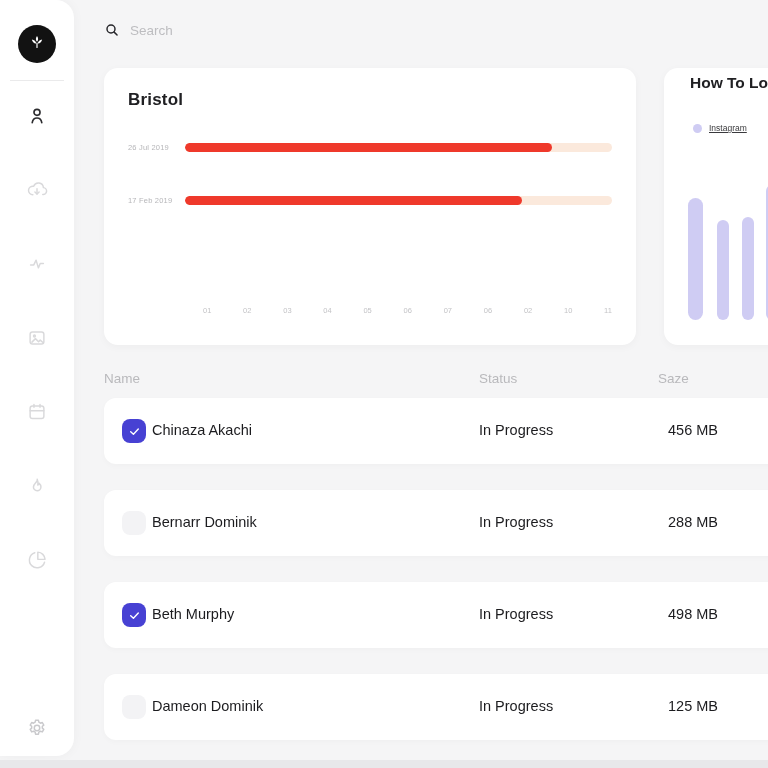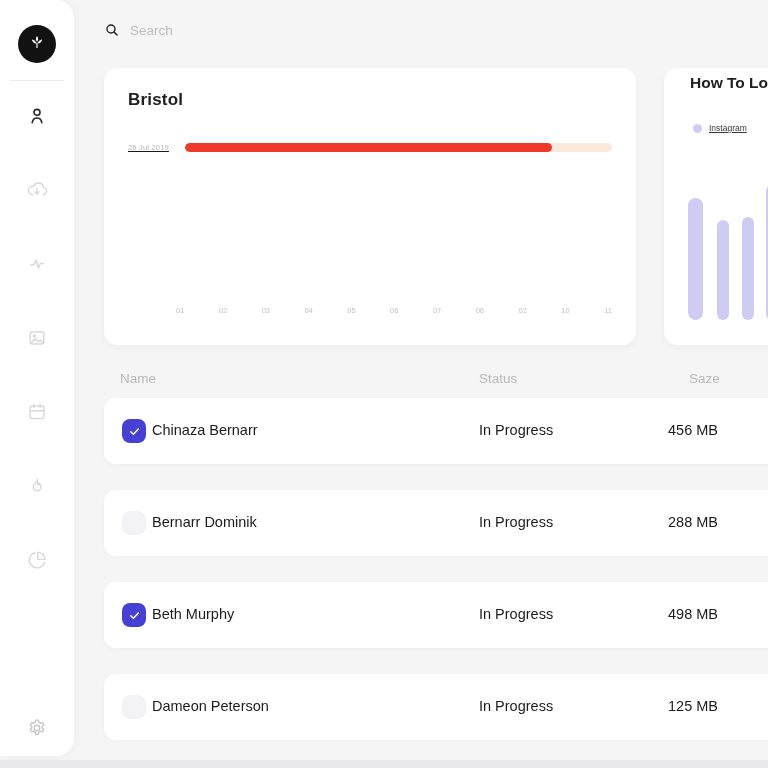--- a/index.html
+++ b/index.html
@@ -31,37 +31,37 @@
   
   .topbar { position:absolute; left:104px; top:18px; height:24px; display:flex; align-items:center; gap:10px; }
   .search-icon svg { width:16px; height:16px; stroke:#26262a; stroke-width:2.2; fill:none; stroke-linecap:round; display:block; }
   .search-input { border:none; outline:none; background:transparent; font-family:"Liberation Sans",sans-serif; font-size:13.5px; color:#4a4a4e; width:220px; }
   .search-input::placeholder { color:#bdbdc0; }
   
   .card { position:absolute; background:#fff; border-radius:14px; box-shadow:0 2px 8px rgba(0,0,0,.035); }
   .card-bristol { left:104px; top:68px; width:532px; height:277px; }
   .card-title { position:absolute; left:24px; top:22px; font-size:17px; font-weight:700; color:#202023; letter-spacing:.2px; }
   .hchart { position:absolute; left:24px; right:24px; top:67px; display:flex; flex-direction:column; gap:28px; }
-  .h-row { display:flex; align-items:center; height:25px;text-decoration:underline; }
+  .h-row { display:flex; align-items:center; height:25px; }
   .h-label { width:57px; flex:none; font-size:7.5px; color:#b6b6b9; letter-spacing:.2px; }
   .h-track { flex:1; height:9px; border-radius:5px; background:#fbe9dc; overflow:hidden; position:relative; }
   .h-fill { position:absolute; left:0; top:0; bottom:0; border-radius:5px; background:#ef392b; }
-  .x-axis { position:absolute; left:72px; right:24px; top:238px; display:flex; justify-content:space-between; font-size:7.5px; color:#c3c3c6; }
+  .x-axis { position:absolute; left:99px; right:24px; top:238px; display:flex; justify-content:space-between; font-size:7.5px; color:#c3c3c6; }
   
   .card-insta { left:664px; top:68px; width:160px; height:277px; }
   .insta-title { position:absolute; left:26px; top:6px; font-size:15.5px; font-weight:700; color:#202023; white-space:nowrap; }
   .legend { position:absolute; left:29px; top:55px; display:flex; align-items:center; gap:7px; }
   .legend-dot { width:9px; height:9px; border-radius:50%; background:#cfccf3; }
   .legend-label { font-size:8.5px; color:#3a3a3d;text-decoration:underline; }
   .v-plot { position:absolute; left:0; top:117px; width:160px; height:135px; }
   .v-bar { position:absolute; bottom:0; border-radius:8px; background:#cfccf3; }
   
   .table-head { position:absolute; left:104px; top:371px; width:664px; font-size:13.5px; color:#b9b9bc; }
   .table-head span { position:absolute; top:0; }
-  .th-name { left:16px; } .th-status { left:375px; } .th-size { left:585px; }
+  .th-name { left:0; } .th-status { left:375px; } .th-size { left:554px; }
   .trow {
     position:absolute; left:104px; width:700px; height:66px;
     background:#fff; border-radius:12px; box-shadow:0 2px 6px rgba(0,0,0,.025);
     cursor:pointer;
   }
   .trow-1 { top:398px; } .trow-2 { top:490px; } .trow-3 { top:582px; } .trow-4 { top:674px; }
   .checkbox {
     position:absolute; left:18px; top:21px; width:24px; height:24px;
     border-radius:8px; background:#f3f3f5; display:flex; align-items:center; justify-content:center;
     cursor:pointer;
@@ -170,20 +170,26 @@
   <input class="search-input" type="text" placeholder="Search" style="">
 </div>
 
 <div class="card card-bristol">
   <div class="card-title">Bristol</div>
   <div class="hchart">
       <div class="h-row">
         <span class="h-label">26 Jul 2019</span>
         <div class="h-track">
           <div class="h-fill" style="width: 86%;"></div>
+        </div>
+      </div>
+      <div class="h-row">
+        <span class="h-label">17 Feb 2019</span>
+        <div class="h-track">
+          <div class="h-fill" style="width: 79%;"></div>
         </div>
       </div>
     </div>
   <div class="x-axis">
       <span>01</span>
       <span>02</span>
       <span>03</span>
       <span>04</span>
       <span>05</span>
       <span>06</span>
@@ -216,21 +222,21 @@
 </div>
 
 <div class="trow trow-1">
   <div class="checkbox checked">
     <span>
         <svg viewBox="0 0 24 24">
           <polyline points="5 12.5 10 17 19 7.5"></polyline>
         </svg>
       </span>
   </div>
-  <span class="cell cell-name">Chinaza Bernarr</span>
+  <span class="cell cell-name">Chinaza Akachi</span>
   <span class="cell cell-status">In Progress</span>
   <span class="cell cell-size">456 MB</span>
 </div>
 
 <div class="trow trow-2">
   <div class="checkbox">
     <span></span>
   </div>
   <span class="cell cell-name">Bernarr Dominik</span>
   <span class="cell cell-status">In Progress</span>
@@ -247,18 +253,18 @@
   </div>
   <span class="cell cell-name">Beth Murphy</span>
   <span class="cell cell-status">In Progress</span>
   <span class="cell cell-size">498 MB</span>
 </div>
 
 <div class="trow trow-4">
   <div class="checkbox">
     <span></span>
   </div>
-  <span class="cell cell-name">Dameon Peterson</span>
+  <span class="cell cell-name">Dameon Dominik</span>
   <span class="cell cell-status">In Progress</span>
   <span class="cell cell-size">125 MB</span>
 </div>
 
 <div class="bottom-strip"></div>
 
 </body></html>

